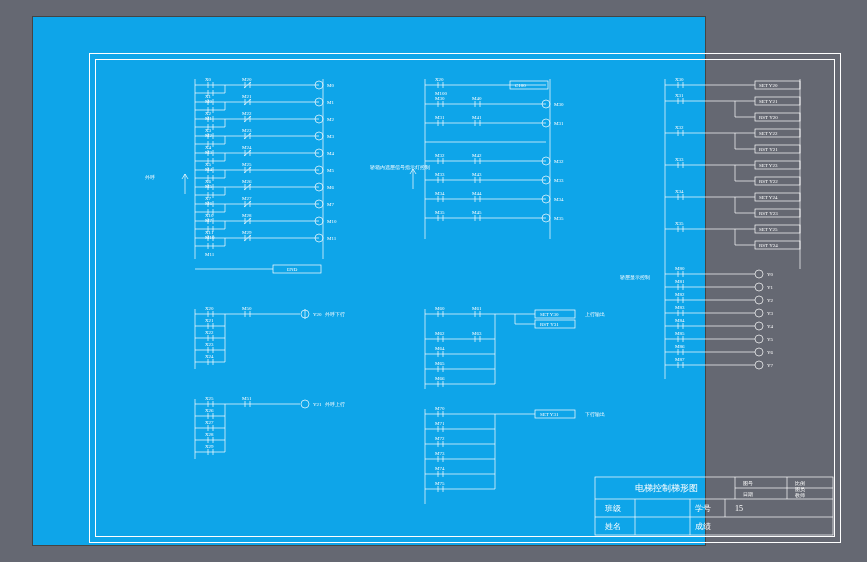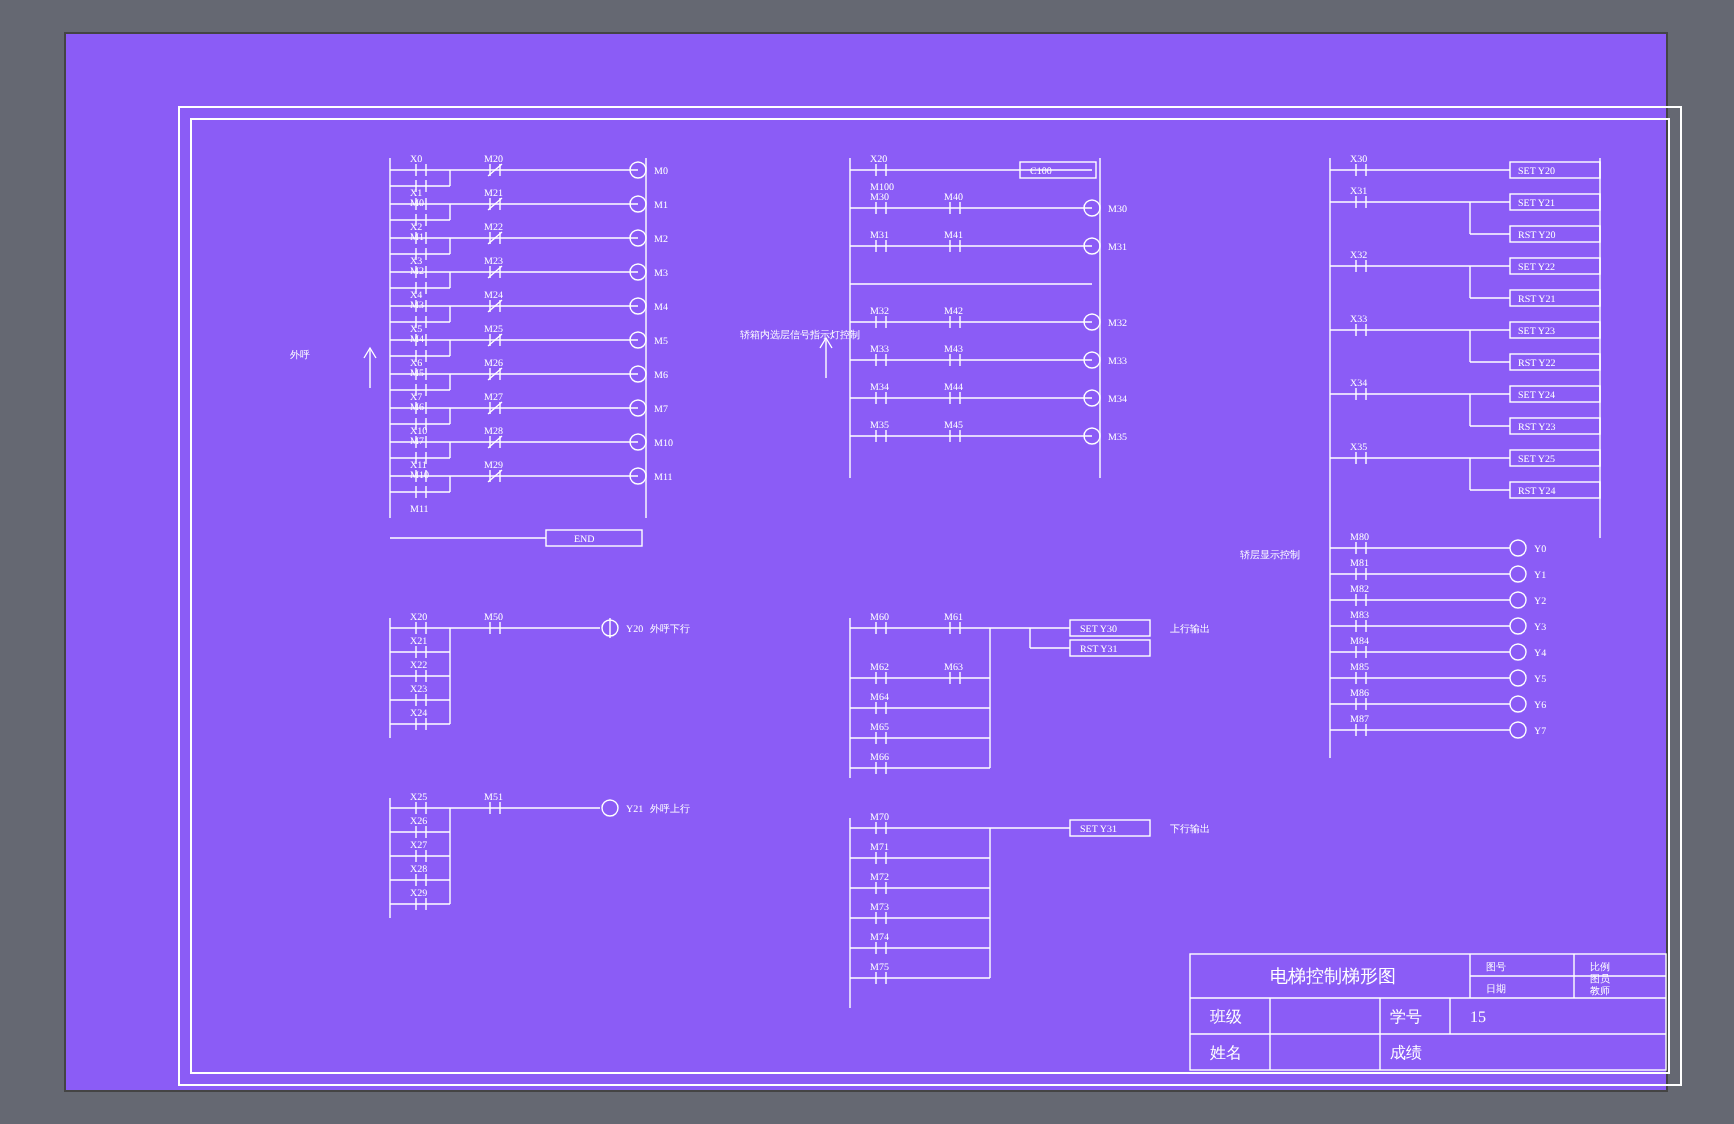--- a/index.html
+++ b/index.html
@@ -1,17 +1,17 @@
 <!DOCTYPE html>
 <html><head>
 <meta charset="utf-8">
 <style>
   * { margin: 0; padding: 0; box-sizing: border-box; }
   body { background: #656872; width: 867px; height: 562px; position: relative; font-family: "SimSun", serif; }
-  .canvas { position: absolute; left: 32px; top: 16px; width: 802px; height: 530px; background: #8b5cf6; border: 1px solid #444; }
+  .canvas { position: absolute; left: 32px; top: 16px; width: 674px; height: 530px; background: #0ea5e9; border: 1px solid #444; }
   .frame-outer { position: absolute; left: 56px; top: 36px; width: 752px; height: 490px; border: 1px solid #fff; }
   .frame-inner { position: absolute; left: 62px; top: 42px; width: 740px; height: 478px; border: 1px solid #fff; }
   svg { position: absolute; left: 62px; top: 42px; width: 740px; height: 478px; }
   .lbl { fill: #fff; font-size: 5px; font-family: inherit; }
   .lbl-big { fill: #fff; font-size: 8px; font-family: inherit; }
   .lbl-title { fill: #fff; font-size: 9px; font-family: inherit; }
   line, rect, circle, polyline { stroke: #fff; stroke-width: 0.7; fill: none; }
 </style>
 </head>
 <body>

